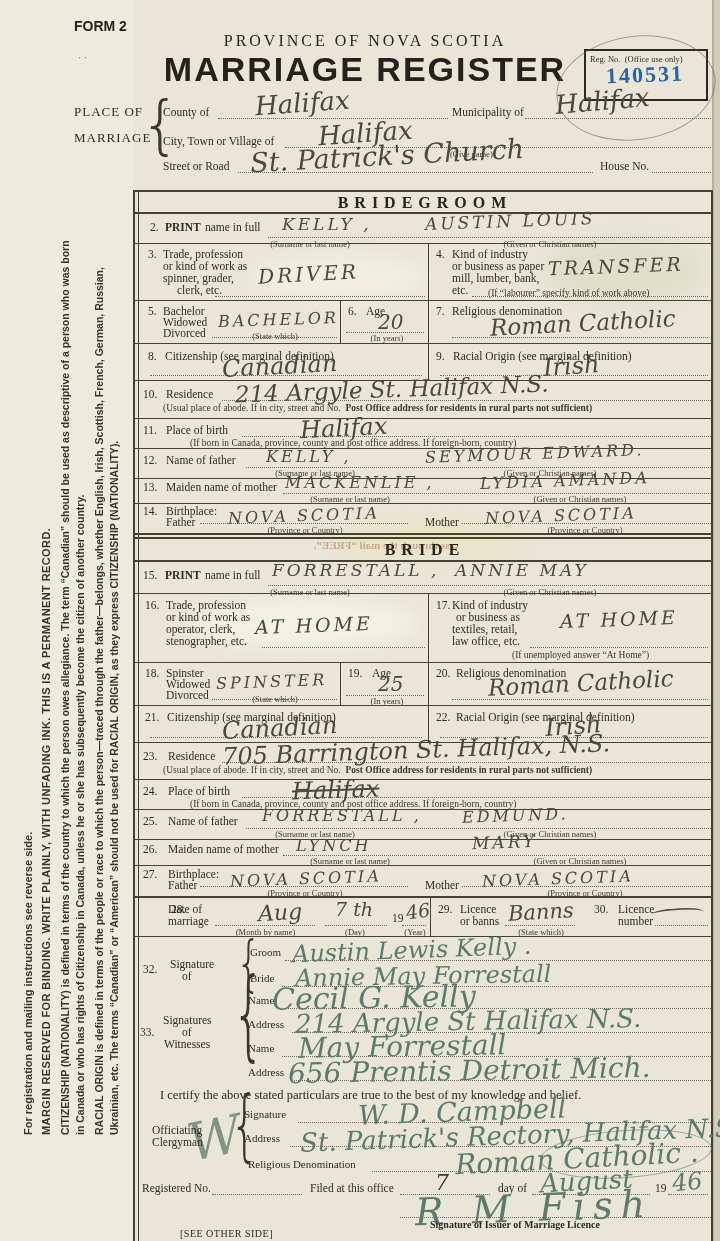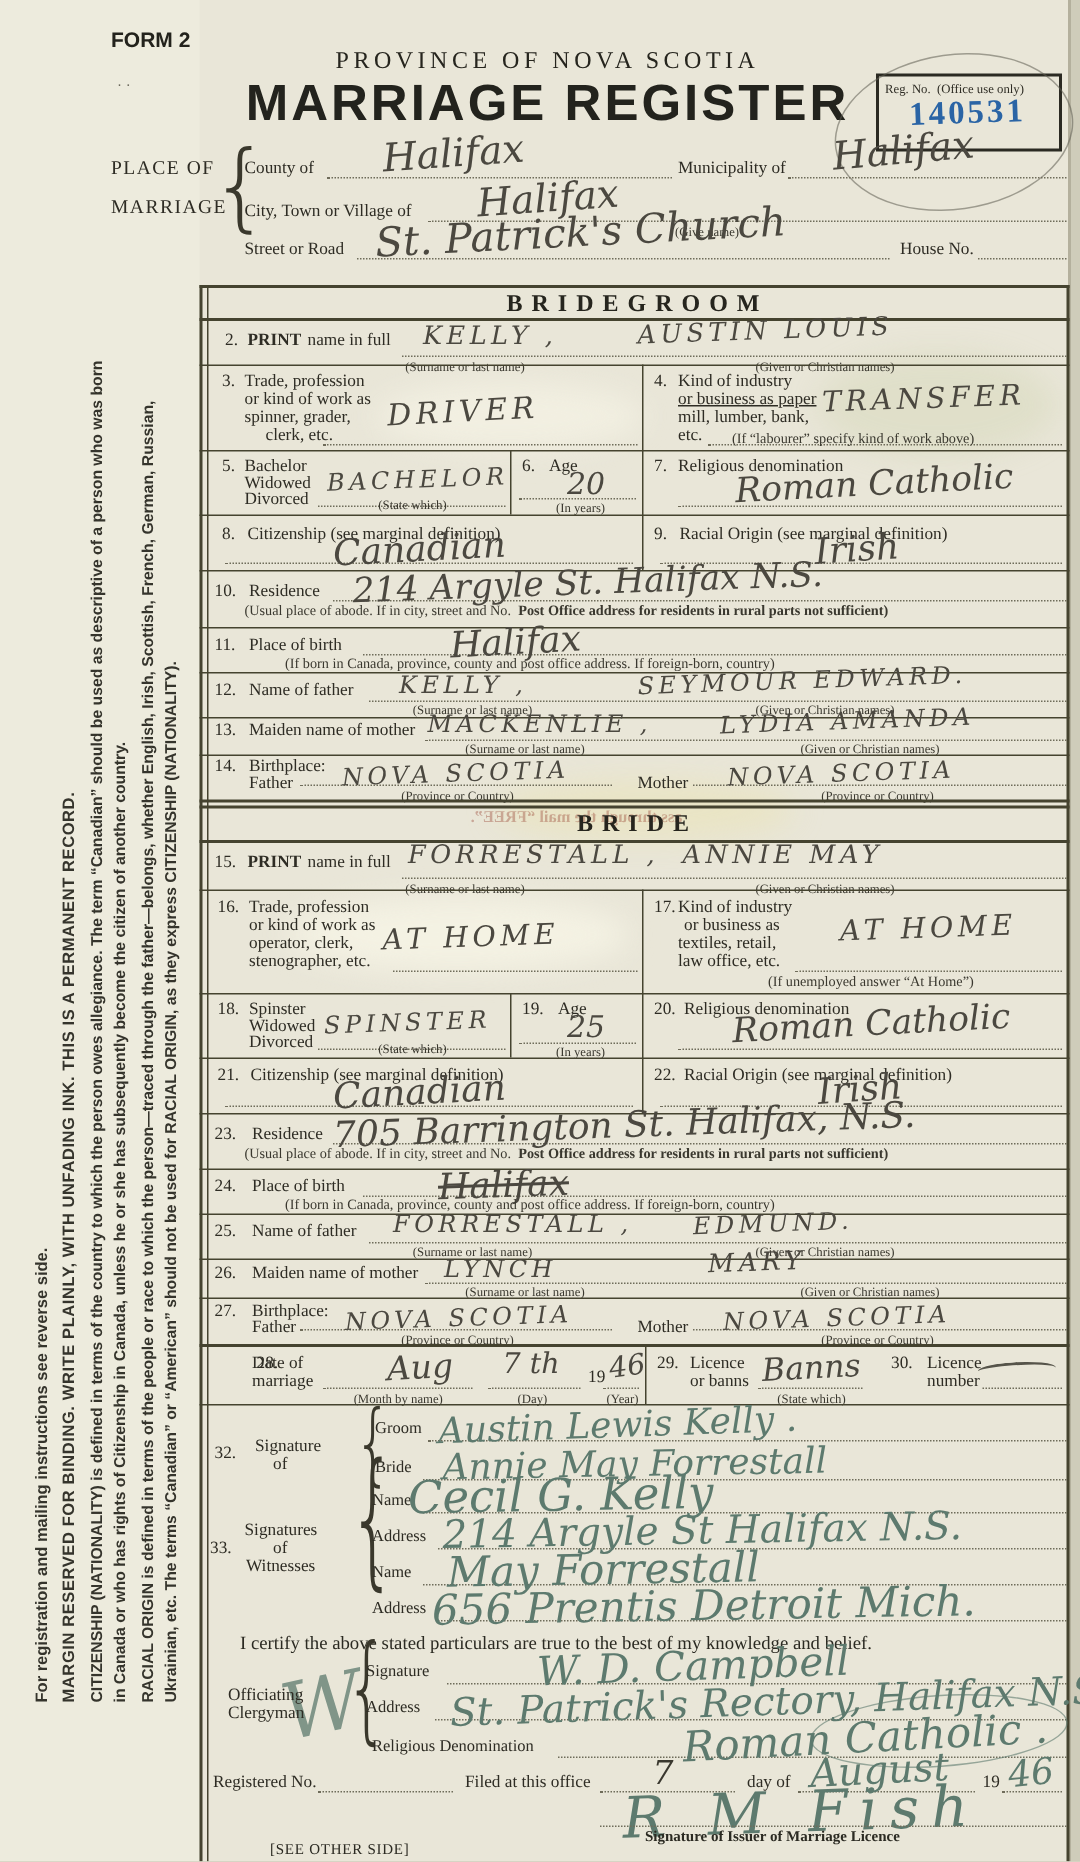--- a/index.html
+++ b/index.html
@@ -90,21 +90,21 @@
 
   <div class="ab lbl" style="left:148px;top:248px;">3.</div>
   <div class="ab lbl" style="left:163px;top:248px;">Trade, profession</div>
   <div class="ab lbl" style="left:163px;top:260px;">or kind of work as</div>
   <div class="ab lbl" style="left:163px;top:272px;">spinner,   grader,</div>
   <div class="ab lbl" style="left:177px;top:284px;text-align:right;">clerk,  etc.</div>
   <div class="ab dot" style="left:215px;top:295px;width:210px;"></div>
   <div class="ab hwc" style="left:258px;top:262px;font-size:20px;transform:rotate(-3deg);">DRIVER</div>
   <div class="ab lbl" style="left:436px;top:248px;">4.</div>
   <div class="ab lbl" style="left:452px;top:248px;">Kind  of  industry</div>
-  <div class="ab lbl" style="left:452px;top:260px;text-decoration:underline;">or business as paper</div>
+  <div class="ab lbl" style="left:452px;top:260px;">or business as paper</div>
   <div class="ab lbl" style="left:452px;top:272px;">mill,  lumber,  bank,</div>
   <div class="ab lbl" style="left:452px;top:284px;">etc.</div>
   <div class="ab dot" style="left:472px;top:295px;width:236px;"></div>
   <div class="ab hwc" style="left:548px;top:255px;font-size:19px;transform:rotate(-2deg);">TRANSFER</div>
   <div class="ab note" style="left:488px;top:288px;">(If “labourer” specify kind of work above)</div>
   <div class="ab hl" style="left:133px;top:300px;width:580px;"></div>
 
   <div class="ab lbl" style="left:148px;top:305px;">5.</div>
   <div class="ab lbl" style="left:163px;top:305px;">Bachelor</div>
   <div class="ab lbl" style="left:163px;top:316px;">Widowed</div>

